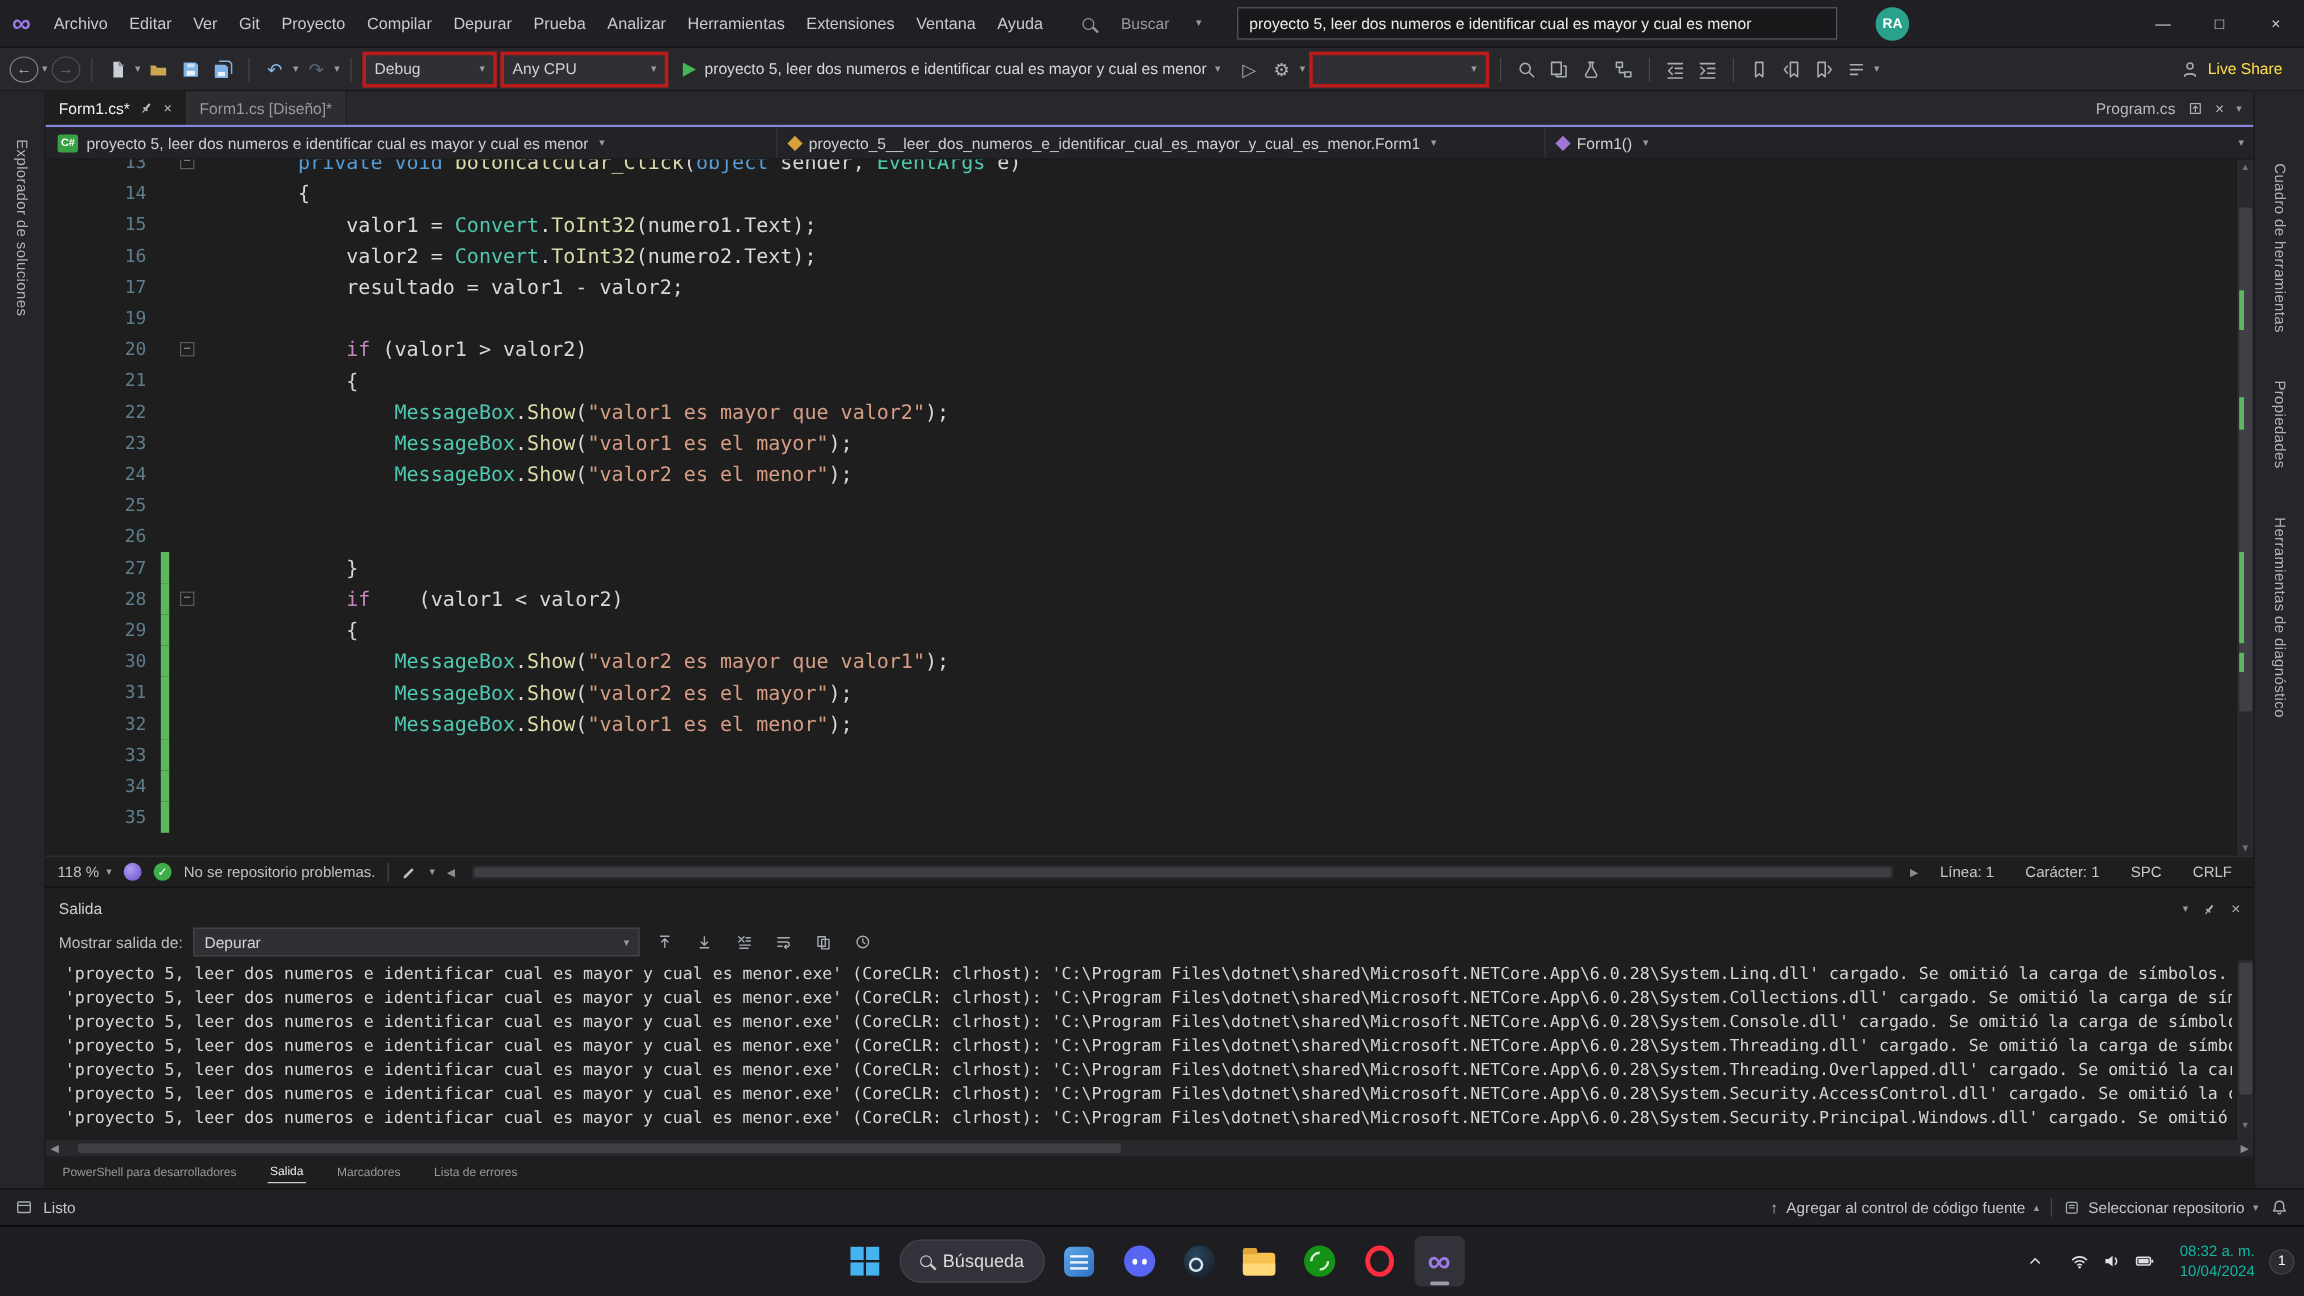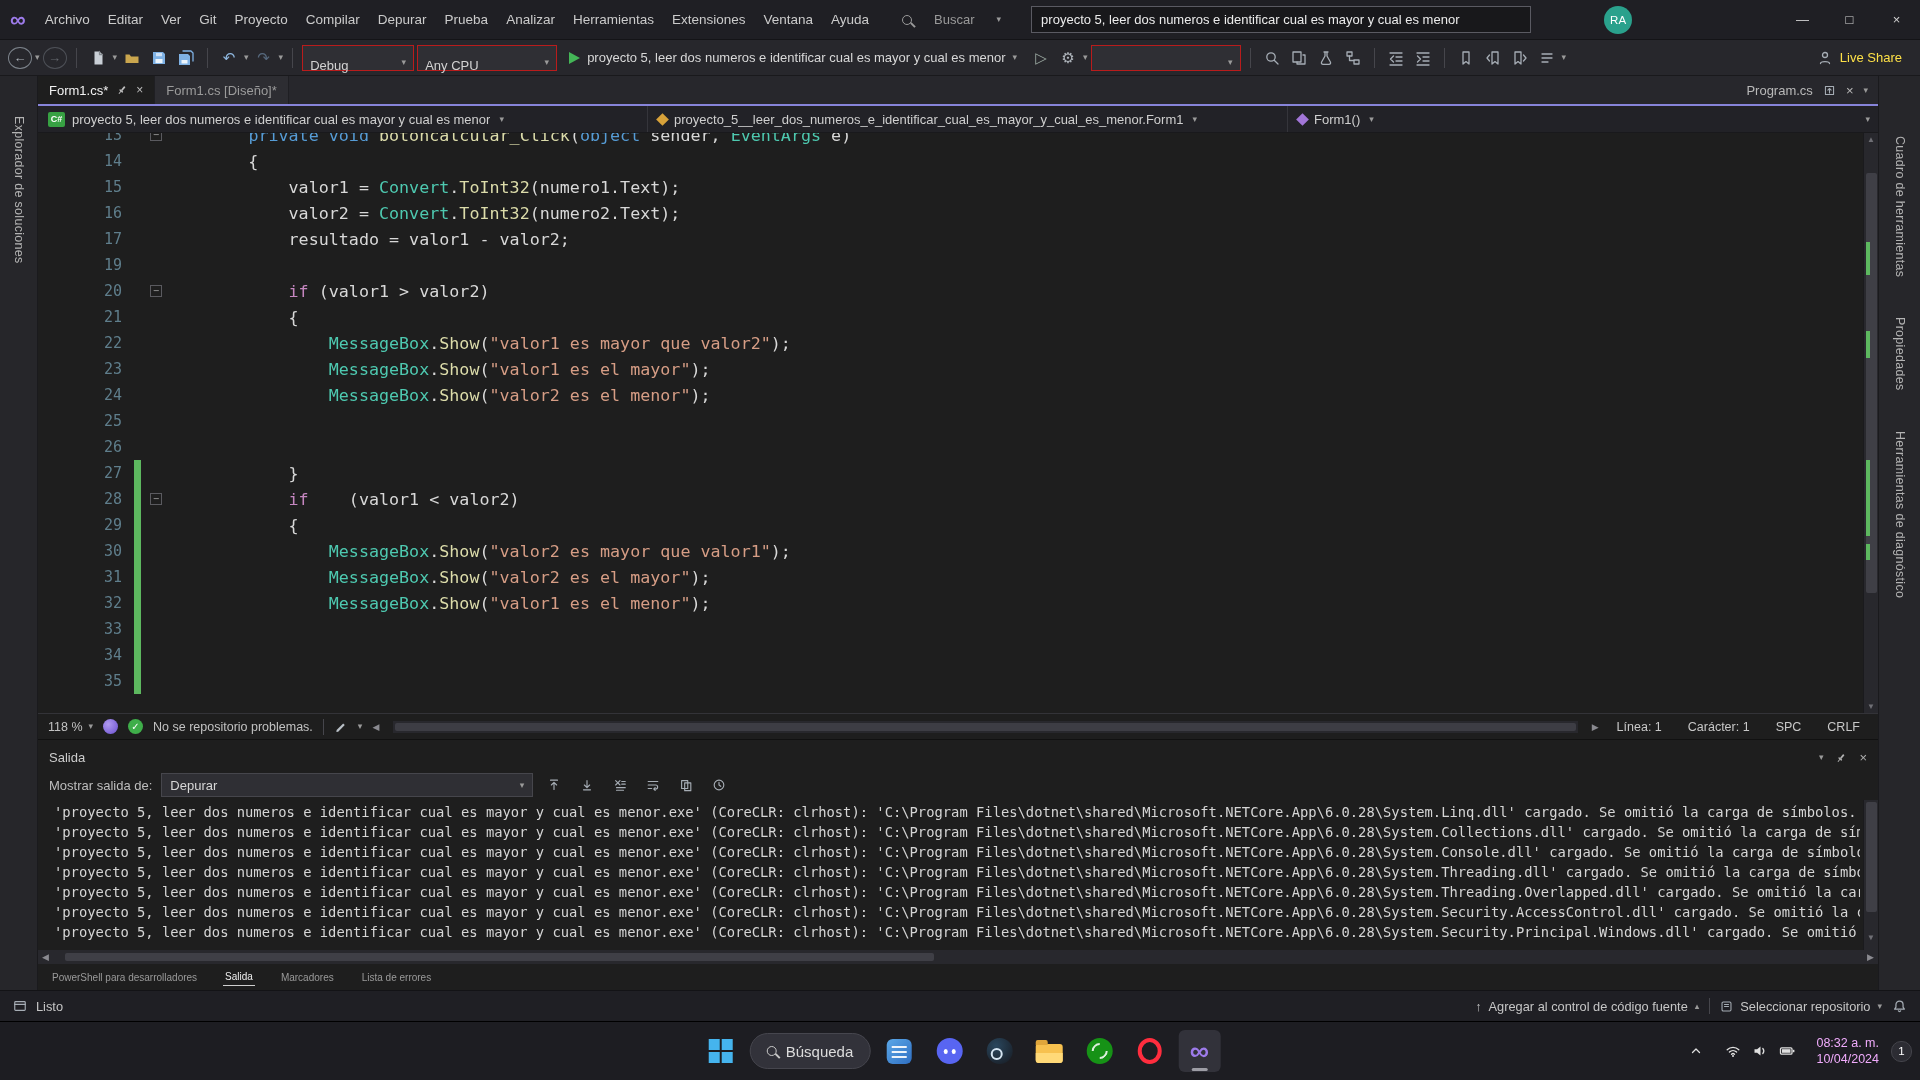--- a/index.html
+++ b/index.html
@@ -15,31 +15,31 @@
   
   .titlebar{height:40px;background:#1f1f24;display:flex;align-items:center;padding-left:10px;border-bottom:1px solid #141417;flex:none}
   .vs-logo{color:#9d7bea;font-size:22px;font-weight:bold;margin-right:10px}
   .menubar{display:flex;align-items:center}
   .menu-item{padding:5px 9px;font-size:13.5px;color:#cbcbcb;white-space:nowrap;border-radius:4px}
   .search-group{display:flex;align-items:center;gap:22px;margin-left:24px;color:#9a9a9a}
   .i-mag{width:10px;height:10px;border:1.8px solid currentColor;border-radius:50%;position:relative;display:inline-block}
   .i-mag::after{content:"";position:absolute;width:6px;height:1.8px;background:currentColor;transform:rotate(45deg);right:-5px;bottom:-2px}
   .chev{font-size:9px;color:#9a9a9a;line-height:1}
   .search-box{width:500px;height:27px;margin-left:8px;background:#18181b;border:1px solid #5a5a62;display:flex;align-items:center;padding:0 9px;color:#ececec;font-size:13px;white-space:nowrap;overflow:hidden}
-  .avatar{width:28px;height:28px;border-radius:50%;background:var(--avatar-teal);color:#fff;font-size:11.5px;font-weight:normal;display:flex;align-items:center;justify-content:center;margin-left:73px;flex:none}
+  .avatar{width:28px;height:28px;border-radius:50%;background:var(--avatar-teal);color:#fff;font-size:11.5px;font-weight:bold;display:flex;align-items:center;justify-content:center;margin-left:32px;flex:none}
   .win-controls{margin-left:auto;display:flex;height:40px}
   .win-btn{width:47px;display:flex;align-items:center;justify-content:center;color:#d2d2d2;font-size:13px}
 
   
   .toolbar{height:36px;background:#27272c;display:flex;align-items:center;gap:3px;padding:0 8px;border-bottom:1px solid #19191c;flex:none}
   .tb-icon{height:26px;min-width:24px;display:flex;align-items:center;justify-content:center;color:#8fb8e0;font-size:15px}
   .tb-icon.circled{width:22px;height:22px;border:1.4px solid #7d848c;border-radius:50%;color:#aeb4bb;font-size:13px}
   .tb-icon.dim{opacity:.45}
   .tb-sep{width:1px;height:20px;background:#46464c;margin:0 6px;flex:none}
-  .combo{height:25px;background:#2f2f34;border:1px solid #b91c1c;display:flex;align-items:flex-start;justify-content:space-between;padding:12px 7px;gap:14px;font-size:13px;color:#d2d2d2;white-space:nowrap}
+  .combo{height:25px;background:#2f2f34;border:3px solid #b91c1c;display:flex;align-items:center;justify-content:space-between;padding:12px 7px;gap:14px;font-size:13px;color:#d2d2d2;white-space:nowrap}
   .run-btn{display:flex;align-items:center;gap:7px;padding:0 9px;height:27px;color:#d8d8d8;white-space:nowrap}
   .play-tri{width:0;height:0;border-left:11px solid var(--run-green);border-top:6.5px solid transparent;border-bottom:6.5px solid transparent}
   .hollow-play{color:#9aa8a0;font-size:15px}
   .isvg{width:16px;height:16px;stroke:#a6adb5;fill:none;stroke-width:1.3;stroke-linecap:round;stroke-linejoin:round;display:block}
   .live-share{margin-left:auto;display:flex;align-items:center;gap:7px;color:#fde047;padding-right:10px;white-space:nowrap}
 
   
   .main{flex:1;display:flex;min-height:0;background:#1e1e1e}
   .rail{background:#26262a;display:flex;flex-direction:column;align-items:center;flex:none}
   .rail-left{width:38px;border-right:1px solid #1a1a1d;padding-top:40px}
@@ -137,21 +137,21 @@
   .ic-steam::before{content:"";position:absolute;left:4px;bottom:4px;width:8px;height:8px;border:2px solid #d5e5f2;border-radius:50%}
   .ic-folder{width:27px;height:19px;background:#f7c14f;border-radius:2px 3px 3px 3px;position:relative;margin-top:5px}
   .ic-folder::before{content:"";position:absolute;top:-4px;left:0;width:12px;height:5px;background:#e0a63b;border-radius:2px 2px 0 0}
   .ic-folder::after{content:"";position:absolute;bottom:0;left:0;width:100%;height:10px;background:#ffd978;border-radius:0 0 3px 3px}
   .ic-xbox{width:26px;height:26px;border-radius:50%;background:#169216;position:relative}
   .ic-xbox::before{content:"";position:absolute;inset:5px;border-radius:50%;border:2px solid rgba(255,255,255,.85);border-top-color:transparent;border-bottom-color:transparent;transform:rotate(45deg)}
   .ic-opera{width:24px;height:26px;border:4.5px solid #ff2d3e;border-radius:50%}
   .ic-vs{color:#9d7bea;font-size:27px;font-weight:bold;line-height:1}
   .tray{position:absolute;right:8px;top:0;height:100%;display:flex;align-items:center;gap:12px;color:#e2e2e2}
   .tray-group{display:flex;align-items:center;gap:11px;padding:7px 9px;border-radius:6px}
-  .tray-time{text-align:left;font-size:12.5px;line-height:16px;color:#f0abfc}
+  .tray-time{text-align:left;font-size:12.5px;line-height:16px;color:#14b8a6}
   .tray-badge{min-width:21px;height:21px;border-radius:10px;background:#2c2c33;border:1px solid #44444b;display:flex;align-items:center;justify-content:center;font-size:11.5px;color:#fff;padding:0 5px}
   .tsvg{width:16px;height:16px;stroke:#e0e0e0;fill:none;stroke-width:1.3;stroke-linecap:round;stroke-linejoin:round;display:block}
 </style>
 </head>
 <body>
 
 <div class="screen">
 
   <header class="titlebar">
     <span class="vs-logo">∞</span>

